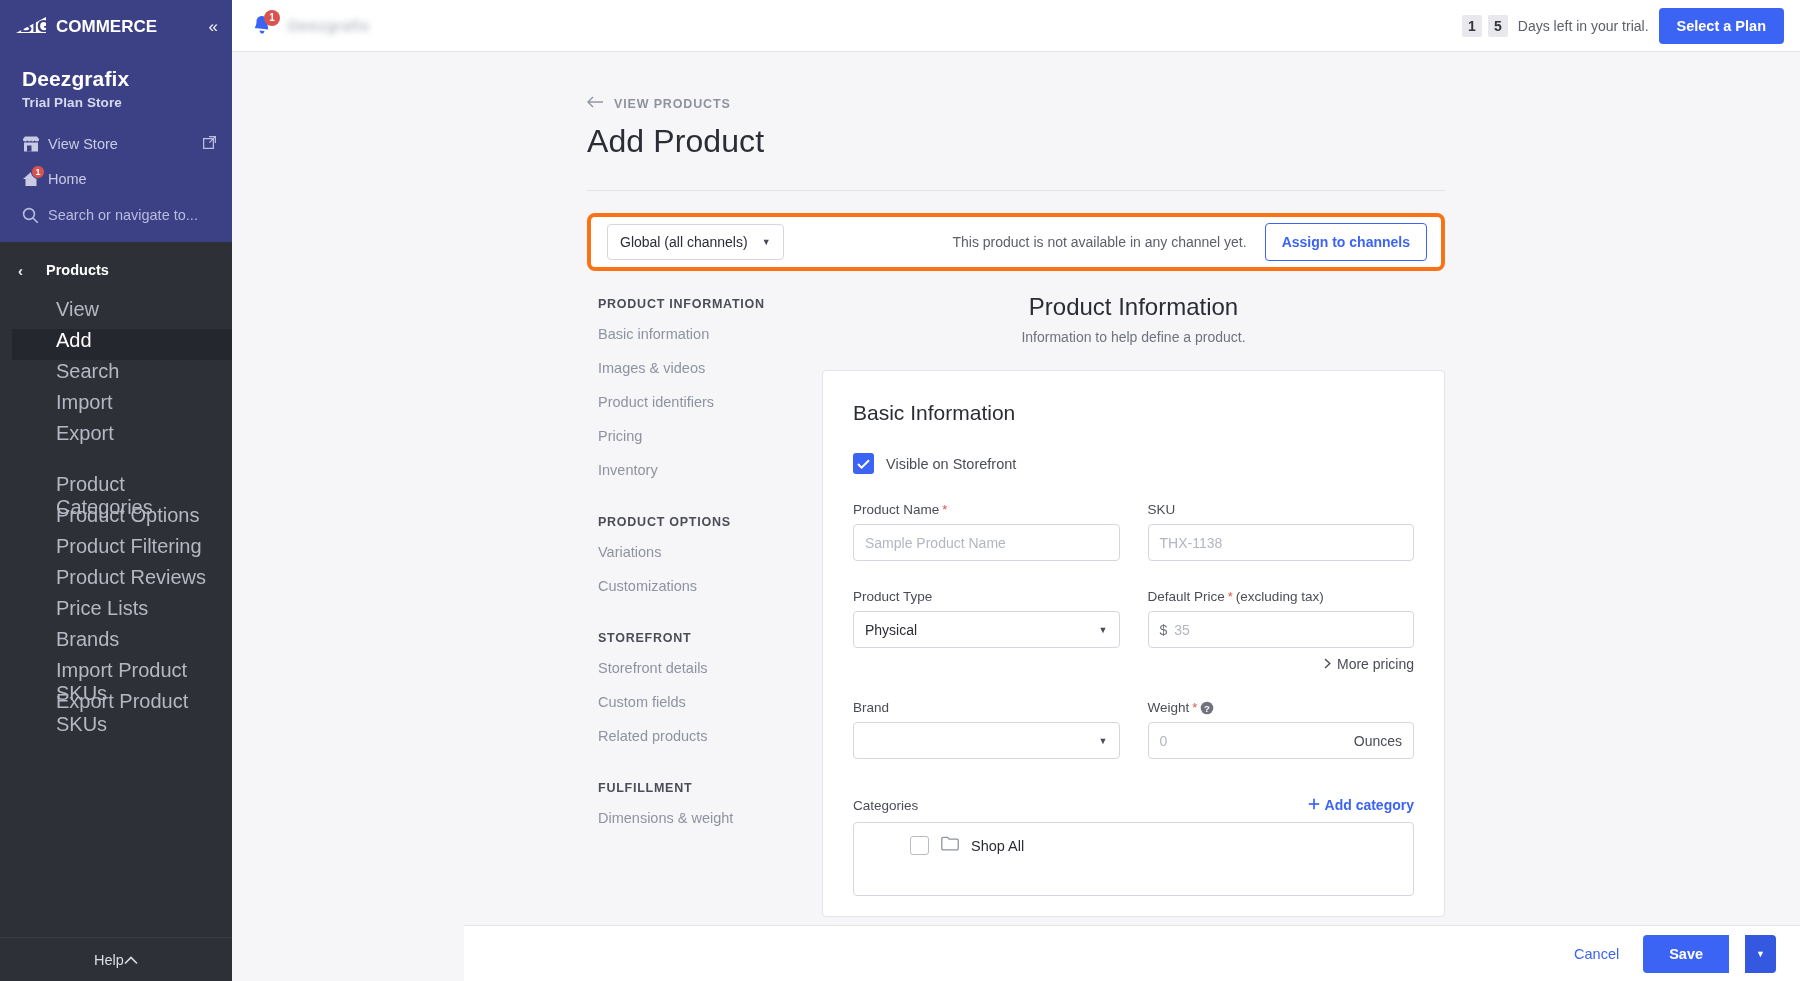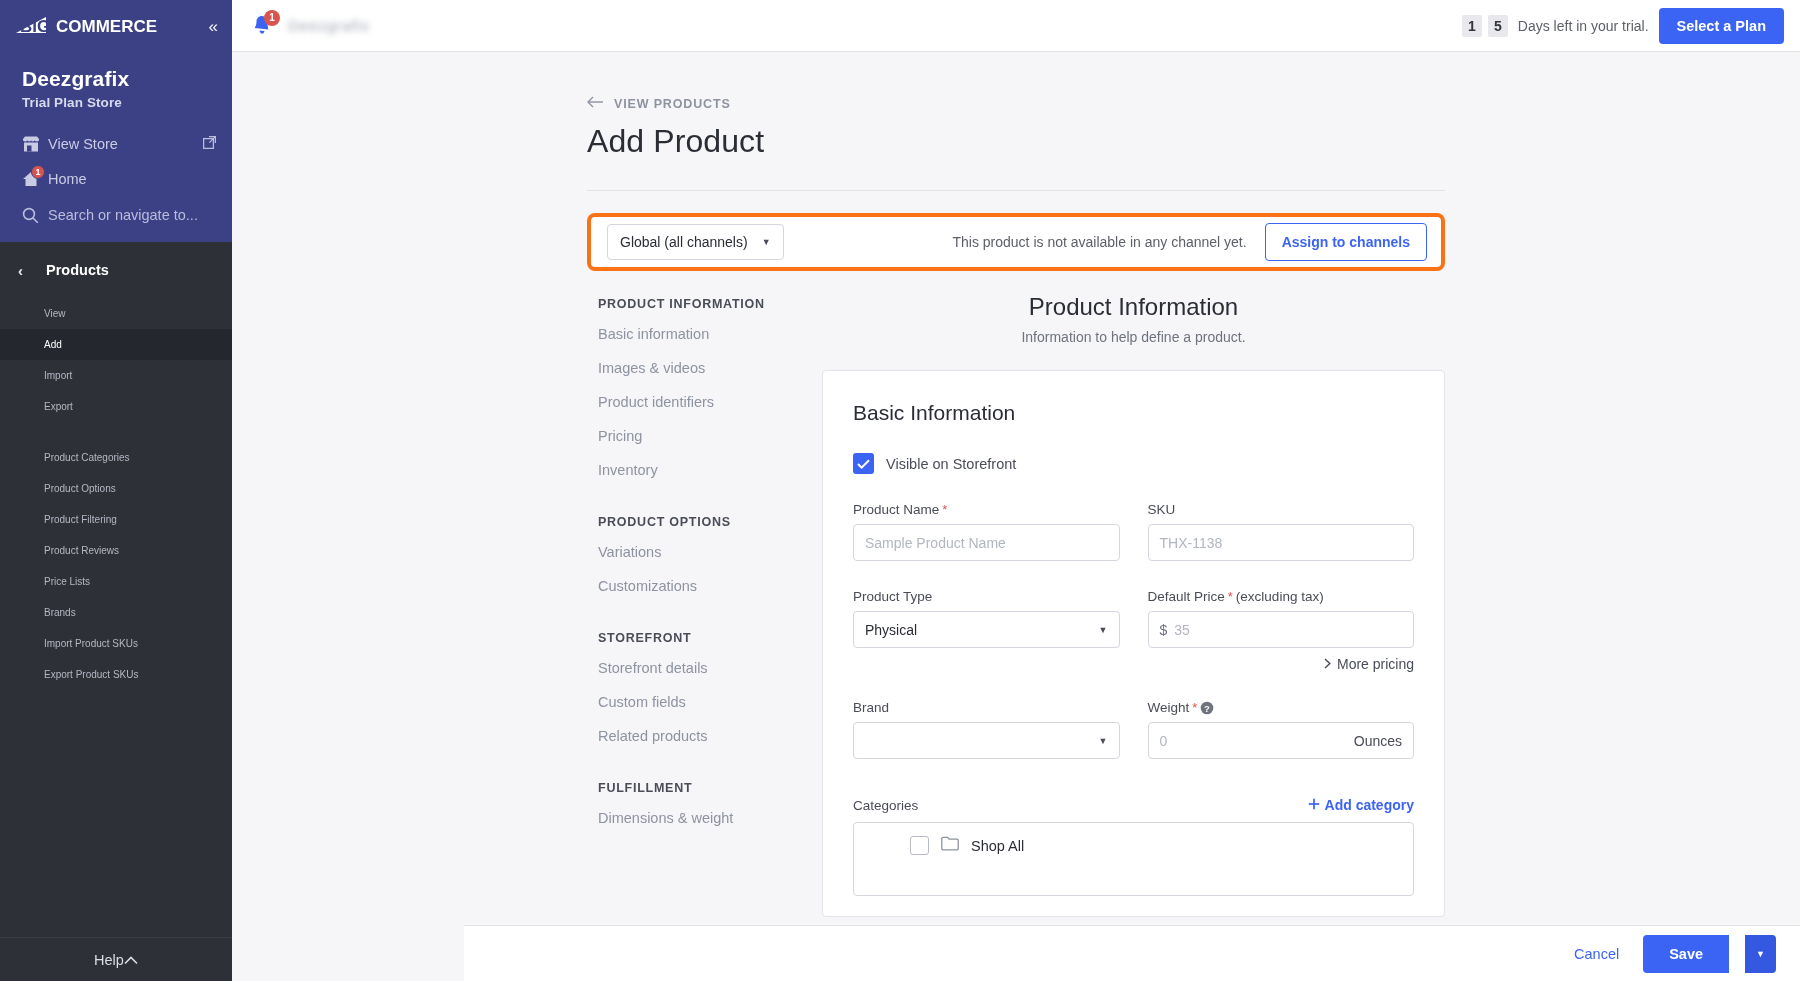--- a/index.html
+++ b/index.html
@@ -63,23 +63,24 @@
   .sb-search .ico { width: 26px; flex: 0 0 26px; display: flex; align-items: center; }
   .sb-divider-space { height: 8px; background: #3c4186; }
 
   .sb-section-head {
     display: flex; align-items: center; height: 56px;
     padding: 0 16px 0 18px; color: #ffffff; font-size: 14.5px;
     font-weight: bold; cursor: pointer;
   }
   .sb-section-head .chev { width: 28px; flex: 0 0 28px; font-size: 15px; color:#e6e7ef;}
   .sb-item {
-    display: flex; align-items: center; height: 31px;
-    padding: 0 16px 0 44px; color: #b5b7c3; font-size: 10px;
+    display: flex; align-items: flex-start; height: 31px;
+    padding: 0 16px 0 44px; color: #b5b7c3; font-size: 20px;
     cursor: pointer;
+    margin-left: 12px;
   }
   .sb-item.active { background: #25272e; color: #ffffff; }
   .sb-gap { height: 20px; }
   .sb-spacer { flex: 1; }
   .sb-help {
     height: 44px; display: flex; align-items: center;
     justify-content: center; padding: 0 18px 0 18px;
     color: #dcdde4; font-size: 14.5px; border-top: 1px solid #3a3d46;
     background: #2e3038; cursor: pointer;
   }
@@ -315,20 +316,23 @@
       <span>Products</span>
     </div>
 
     <div class="sb-item">
         <span>View</span>
       </div>
     <div class="sb-item active">
         <span>Add</span>
       </div>
     <div class="sb-item">
+        <span>Search</span>
+      </div>
+    <div class="sb-item">
         <span>Import</span>
       </div>
     <div class="sb-item">
         <span>Export</span>
       </div>
 
     <div class="sb-gap"></div>
 
     <div class="sb-item">
         <span>Product Categories</span>

